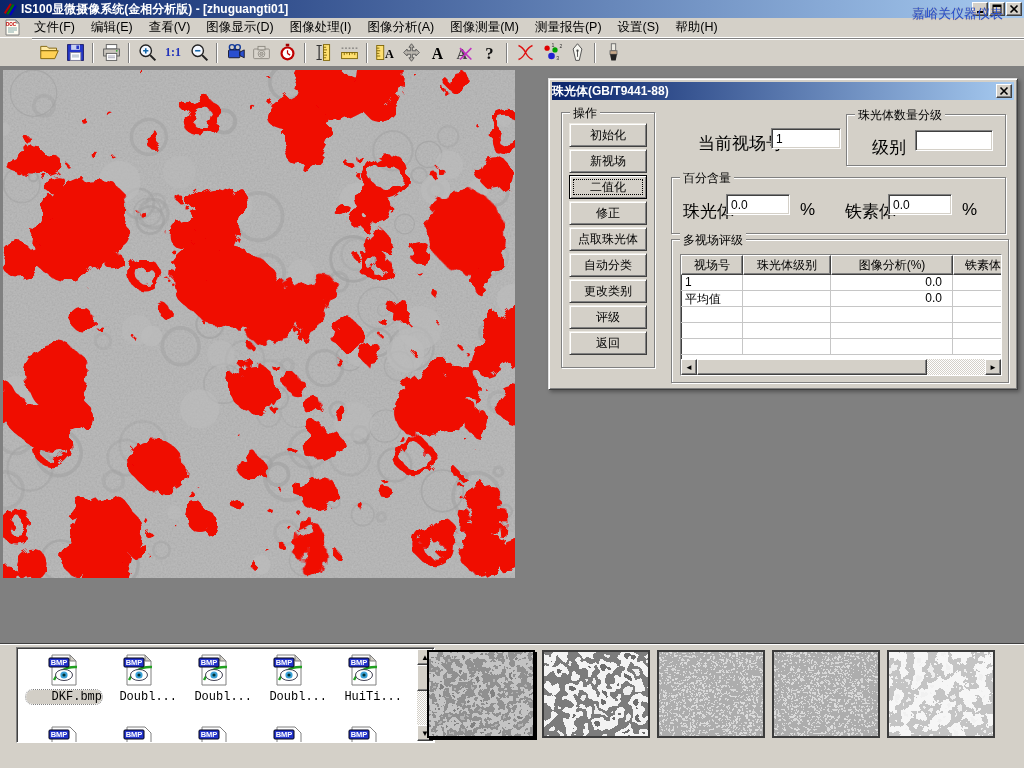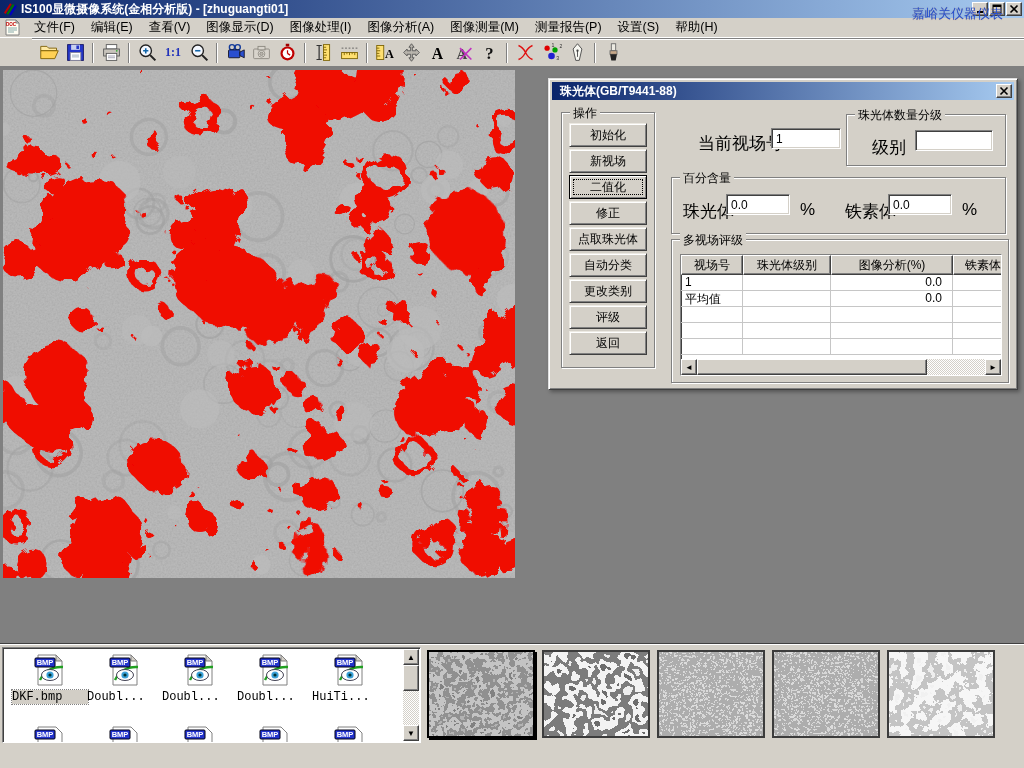--- a/index.html
+++ b/index.html
@@ -27,21 +27,21 @@
   .tbtn svg { width:21px; height:21px; display:block; }
   .tsep { width:2px; height:20px; border-left:1px solid #808080; border-right:1px solid #fff; margin:0 4px; }
   .t11 { color:#2233bb; font-weight:bold; font-size:12px; font-family:"Liberation Serif",serif; }
 
   
   .workspace { position:absolute; left:0; top:66px; width:1024px; height:579px; background:#808080; }
   .mimage { position:absolute; left:3px; top:4px; width:512px; height:508px; background:#b4b4b4; }
 
   
   .dialog { position:absolute; left:548px; top:78px; width:470px; height:312px; background:#d4d0c8; border:1px solid; border-color:#dfdfdf #404040 #404040 #dfdfdf; box-shadow:inset 1px 1px 0 #fff, inset -1px -1px 0 #808080, 2px 2px 4px rgba(0,0,0,.35); }
-  .dtitle { position:absolute; left:3px; top:3px; right:3px; height:18px; background:linear-gradient(90deg,#0a246a,#a6caf0); display:flex; align-items:center; padding-left:8px; }
+  .dtitle { position:absolute; left:3px; top:3px; right:3px; height:18px; background:linear-gradient(90deg,#0a246a,#a6caf0); display:flex; align-items:center; padding-left:0; }
   .dtitle span { color:#fff; font-weight:bold; font-size:12px; }
   .dclose { position:absolute; right:2px; top:2px; }
   .group { position:absolute; border:1px solid #808080; box-shadow:inset 1px 1px 0 #fff, 1px 1px 0 #fff; }
   .glabel { position:absolute; top:-8px; left:8px; background:#d4d0c8; padding:0 3px; font-size:12px; white-space:nowrap; }
   .dbtn { position:absolute; left:20px; width:78px; height:24px; background:#d4d0c8; border:1px solid; border-color:#ece9e2 #404040 #404040 #ece9e2; box-shadow:inset 1px 1px 0 #fff, inset -1px -1px 0 #808080; font-size:12px; display:flex; align-items:center; justify-content:center; white-space:nowrap; }
   .dbtn.focused { border-color:#000; box-shadow:inset 1px 1px 0 #fff, inset -1px -1px 0 #808080, inset 0 0 0 0 #000; }
   .dbtn.focused .dot { position:absolute; left:3px; right:3px; top:3px; bottom:3px; border:1px dotted #000; }
   .dlabel { position:absolute; font-size:17px; white-space:nowrap; }
   .dinput { position:absolute; height:21px; }
 
@@ -51,23 +51,23 @@
   .mth .hc { height:20px; background:#d4d0c8; border:1px solid; border-color:#fff #404040 #404040 #fff; box-shadow:inset -1px -1px 0 #808080; font-size:12px; display:flex; align-items:center; justify-content:center; white-space:nowrap; overflow:hidden; flex:none; }
   .mtr { display:flex; height:16px; border-bottom:1px solid #c6c6c6; }
   .mtr .tc { flex:none; font-size:12px; border-right:1px solid #c6c6c6; padding:0 4px; overflow:hidden; white-space:nowrap; }
   .tc.num { text-align:right; padding-right:10px; }
   .hscroll { position:absolute; left:0; bottom:0; height:16px; right:0; background:repeating-conic-gradient(#fff 0% 25%, #d4d0c8 0% 50%) 0 0 / 2px 2px; display:flex; }
   .sbtn { width:16px; height:16px; background:#d4d0c8; border:1px solid; border-color:#fff #404040 #404040 #fff; box-shadow:inset -1px -1px 0 #808080; font-size:8px; display:flex; align-items:center; justify-content:center; color:#000; flex:none; }
   .hthumb { height:16px; background:#d4d0c8; border:1px solid; border-color:#fff #404040 #404040 #fff; box-shadow:inset -1px -1px 0 #808080; flex:none; }
 
   
   .filepanel { position:absolute; left:0; top:645px; width:1024px; height:100px; background:#d4d0c8; box-shadow:0 -1px 0 #fff, 0 -2px 0 #404040; }
-  .filelist { position:absolute; left:2px; top:2px; width:419px; height:96px; background:#fff; border:1px solid; border-color:#808080 #fff #fff #808080; box-shadow:inset 1px 1px 0 #404040; overflow:hidden; }
+  .filelist { position:absolute; left:16px; top:2px; width:419px; height:96px; background:#fff; border:1px solid; border-color:#808080 #fff #fff #808080; box-shadow:inset 1px 1px 0 #404040; overflow:hidden; }
   .fitem-icon { position:absolute; width:34px; height:32px; top:6px; }
-  .fitem-label { position:absolute; top:42px; width:76px; text-align:left; font-family:"Liberation Mono","DejaVu Sans Mono",monospace; font-size:12px; white-space:nowrap; }
+  .fitem-label { position:absolute; top:42px; width:76px; text-align:right; font-family:"Liberation Mono","DejaVu Sans Mono",monospace; font-size:12px; white-space:nowrap;border-radius:7px; }
   .fitem-label.sel { background:#d2cec6; outline:1px dotted #808080; }
   .vscroll { position:absolute; right:1px; top:1px; width:16px; bottom:1px; background:repeating-conic-gradient(#fff 0% 25%, #d4d0c8 0% 50%) 0 0 / 2px 2px; }
   .vscroll .sbtn { position:absolute; left:0; }
   .vthumb { position:absolute; left:0; top:16px; width:16px; height:26px; background:#d4d0c8; border:1px solid; border-color:#fff #404040 #404040 #fff; box-shadow:inset -1px -1px 0 #808080; }
   .thumb { position:absolute; top:5px; width:108px; height:88px; border:2px solid #3c3c3c; background:#888; }
   .thumb svg { display:block; }
   .thumb.sel { border-color:#000; box-shadow:2px 2px 0 #000; }
 
   
   .statusbar { position:absolute; left:0; top:745px; width:1024px; height:23px; background:#d4d0c8; box-shadow:0 -1px 0 #fff, 0 -2px 0 #808080; font-size:11.5px; }

